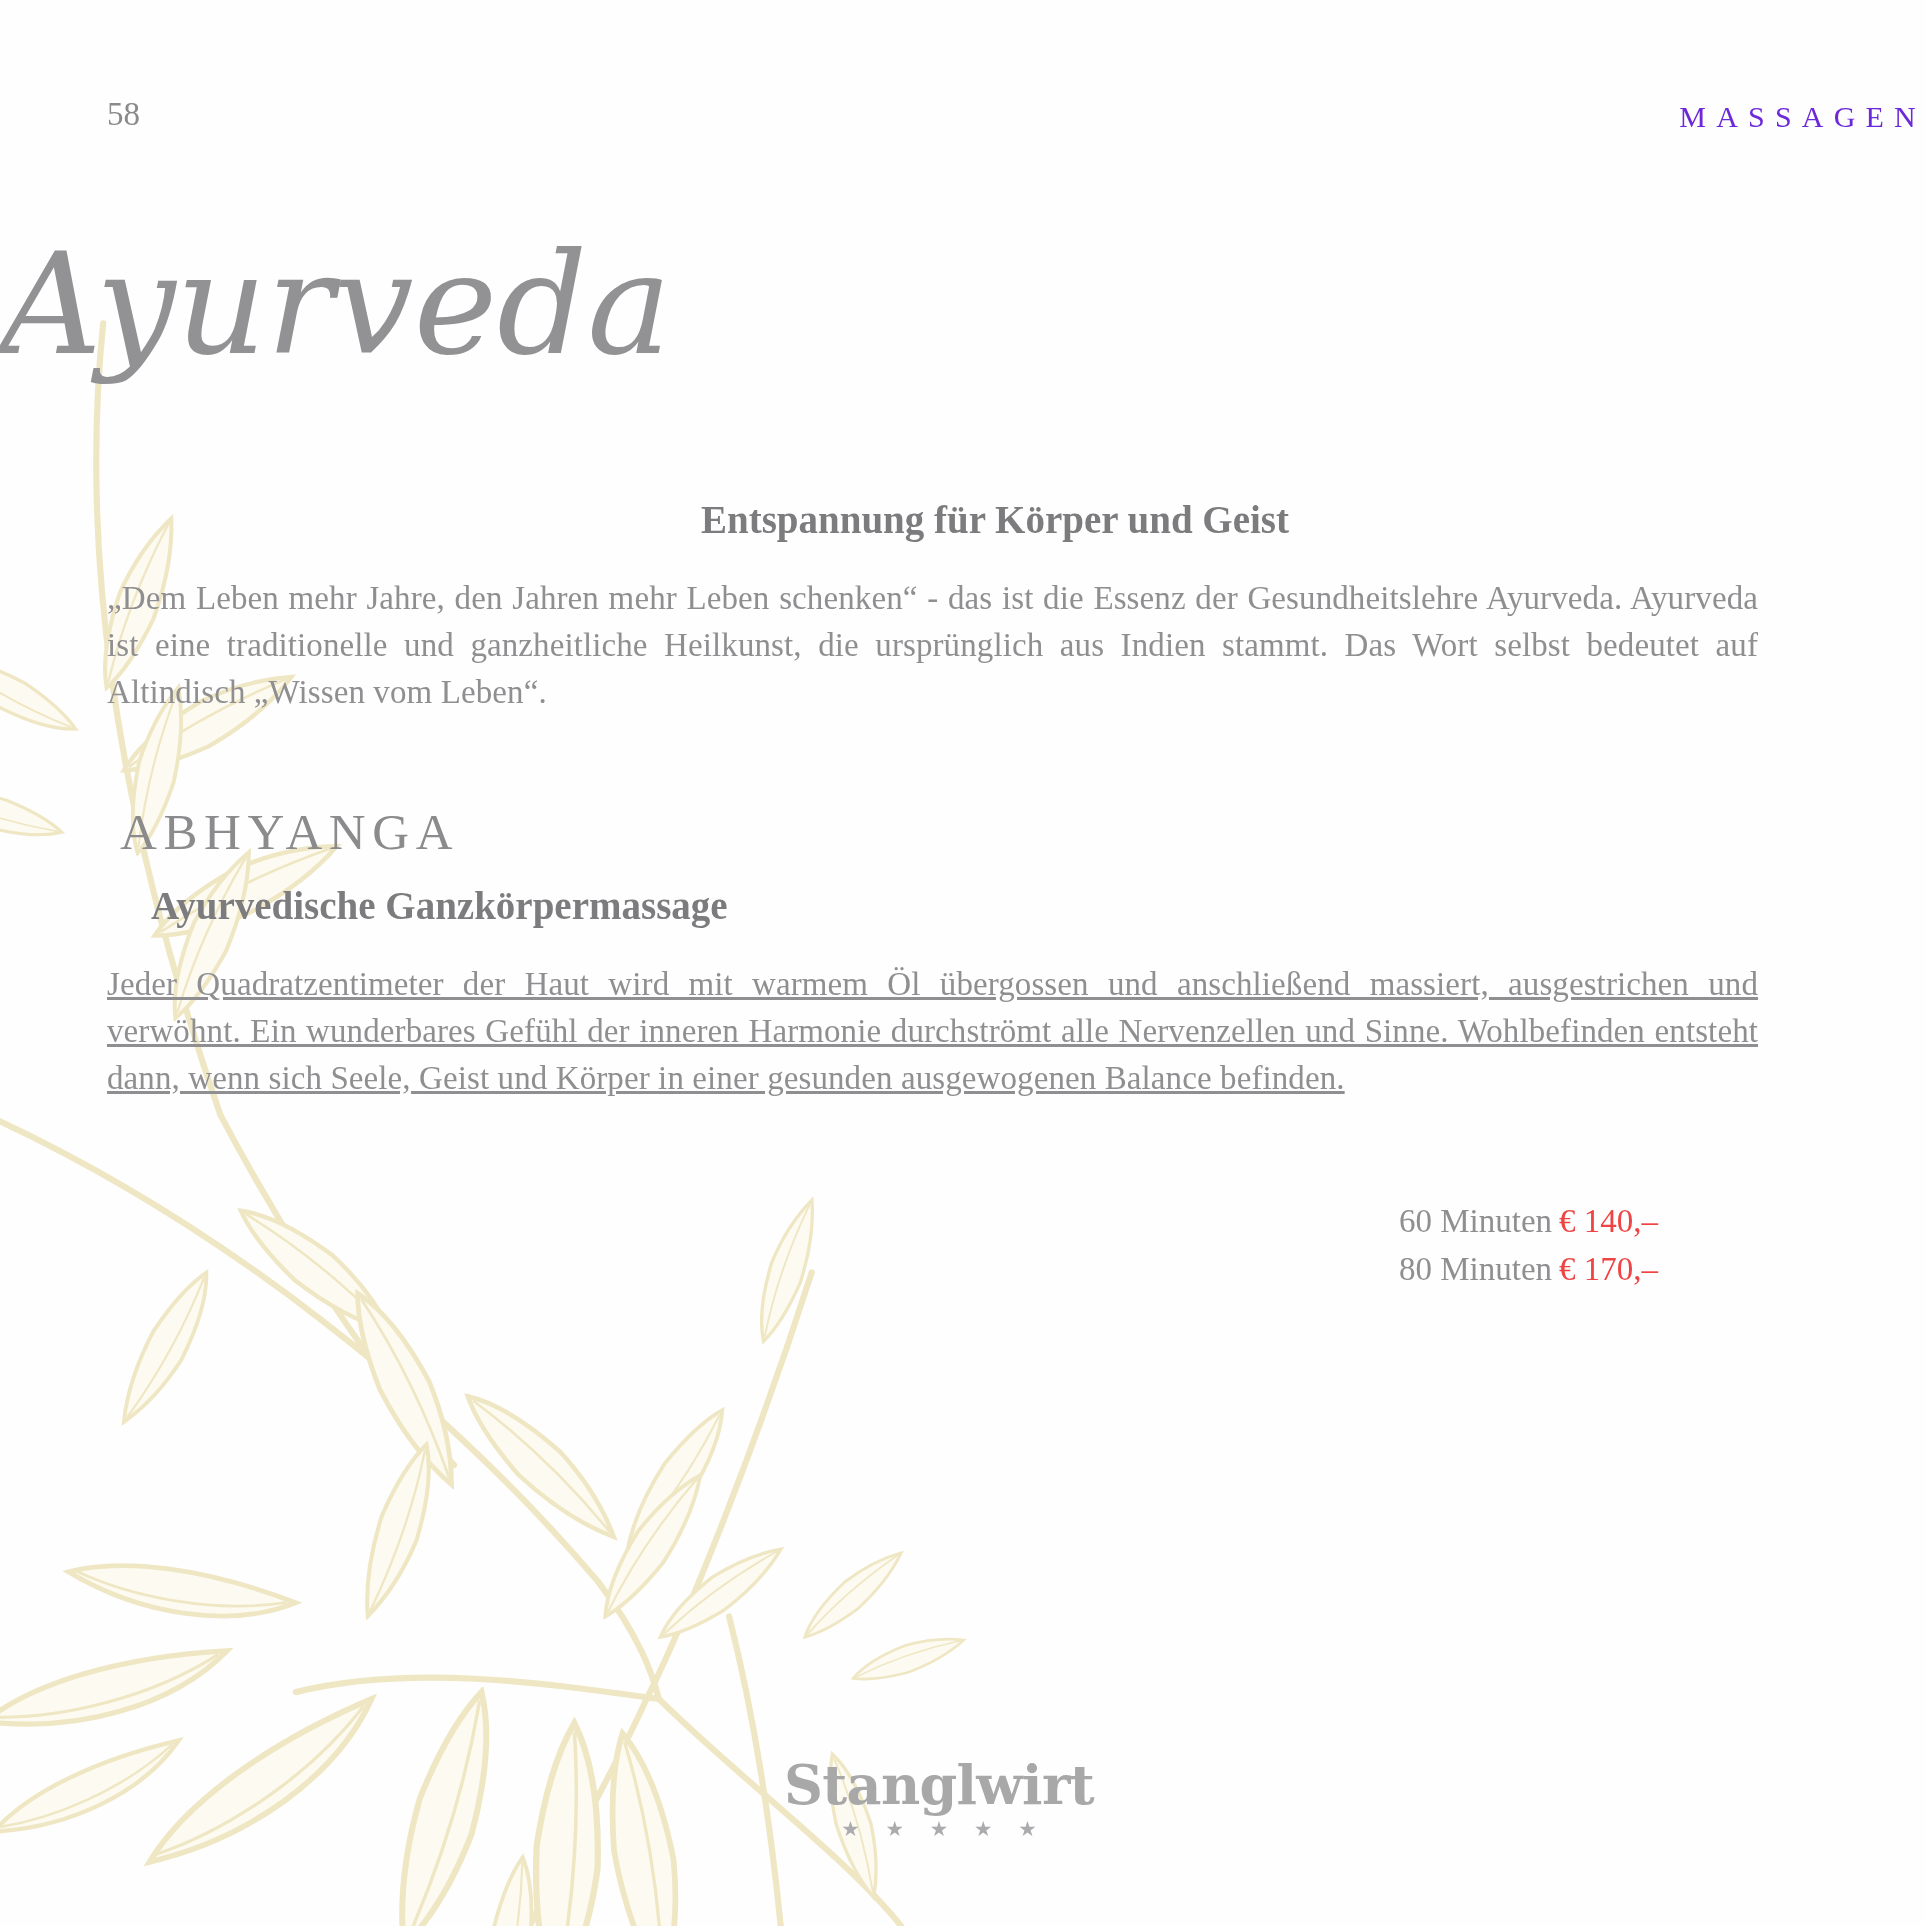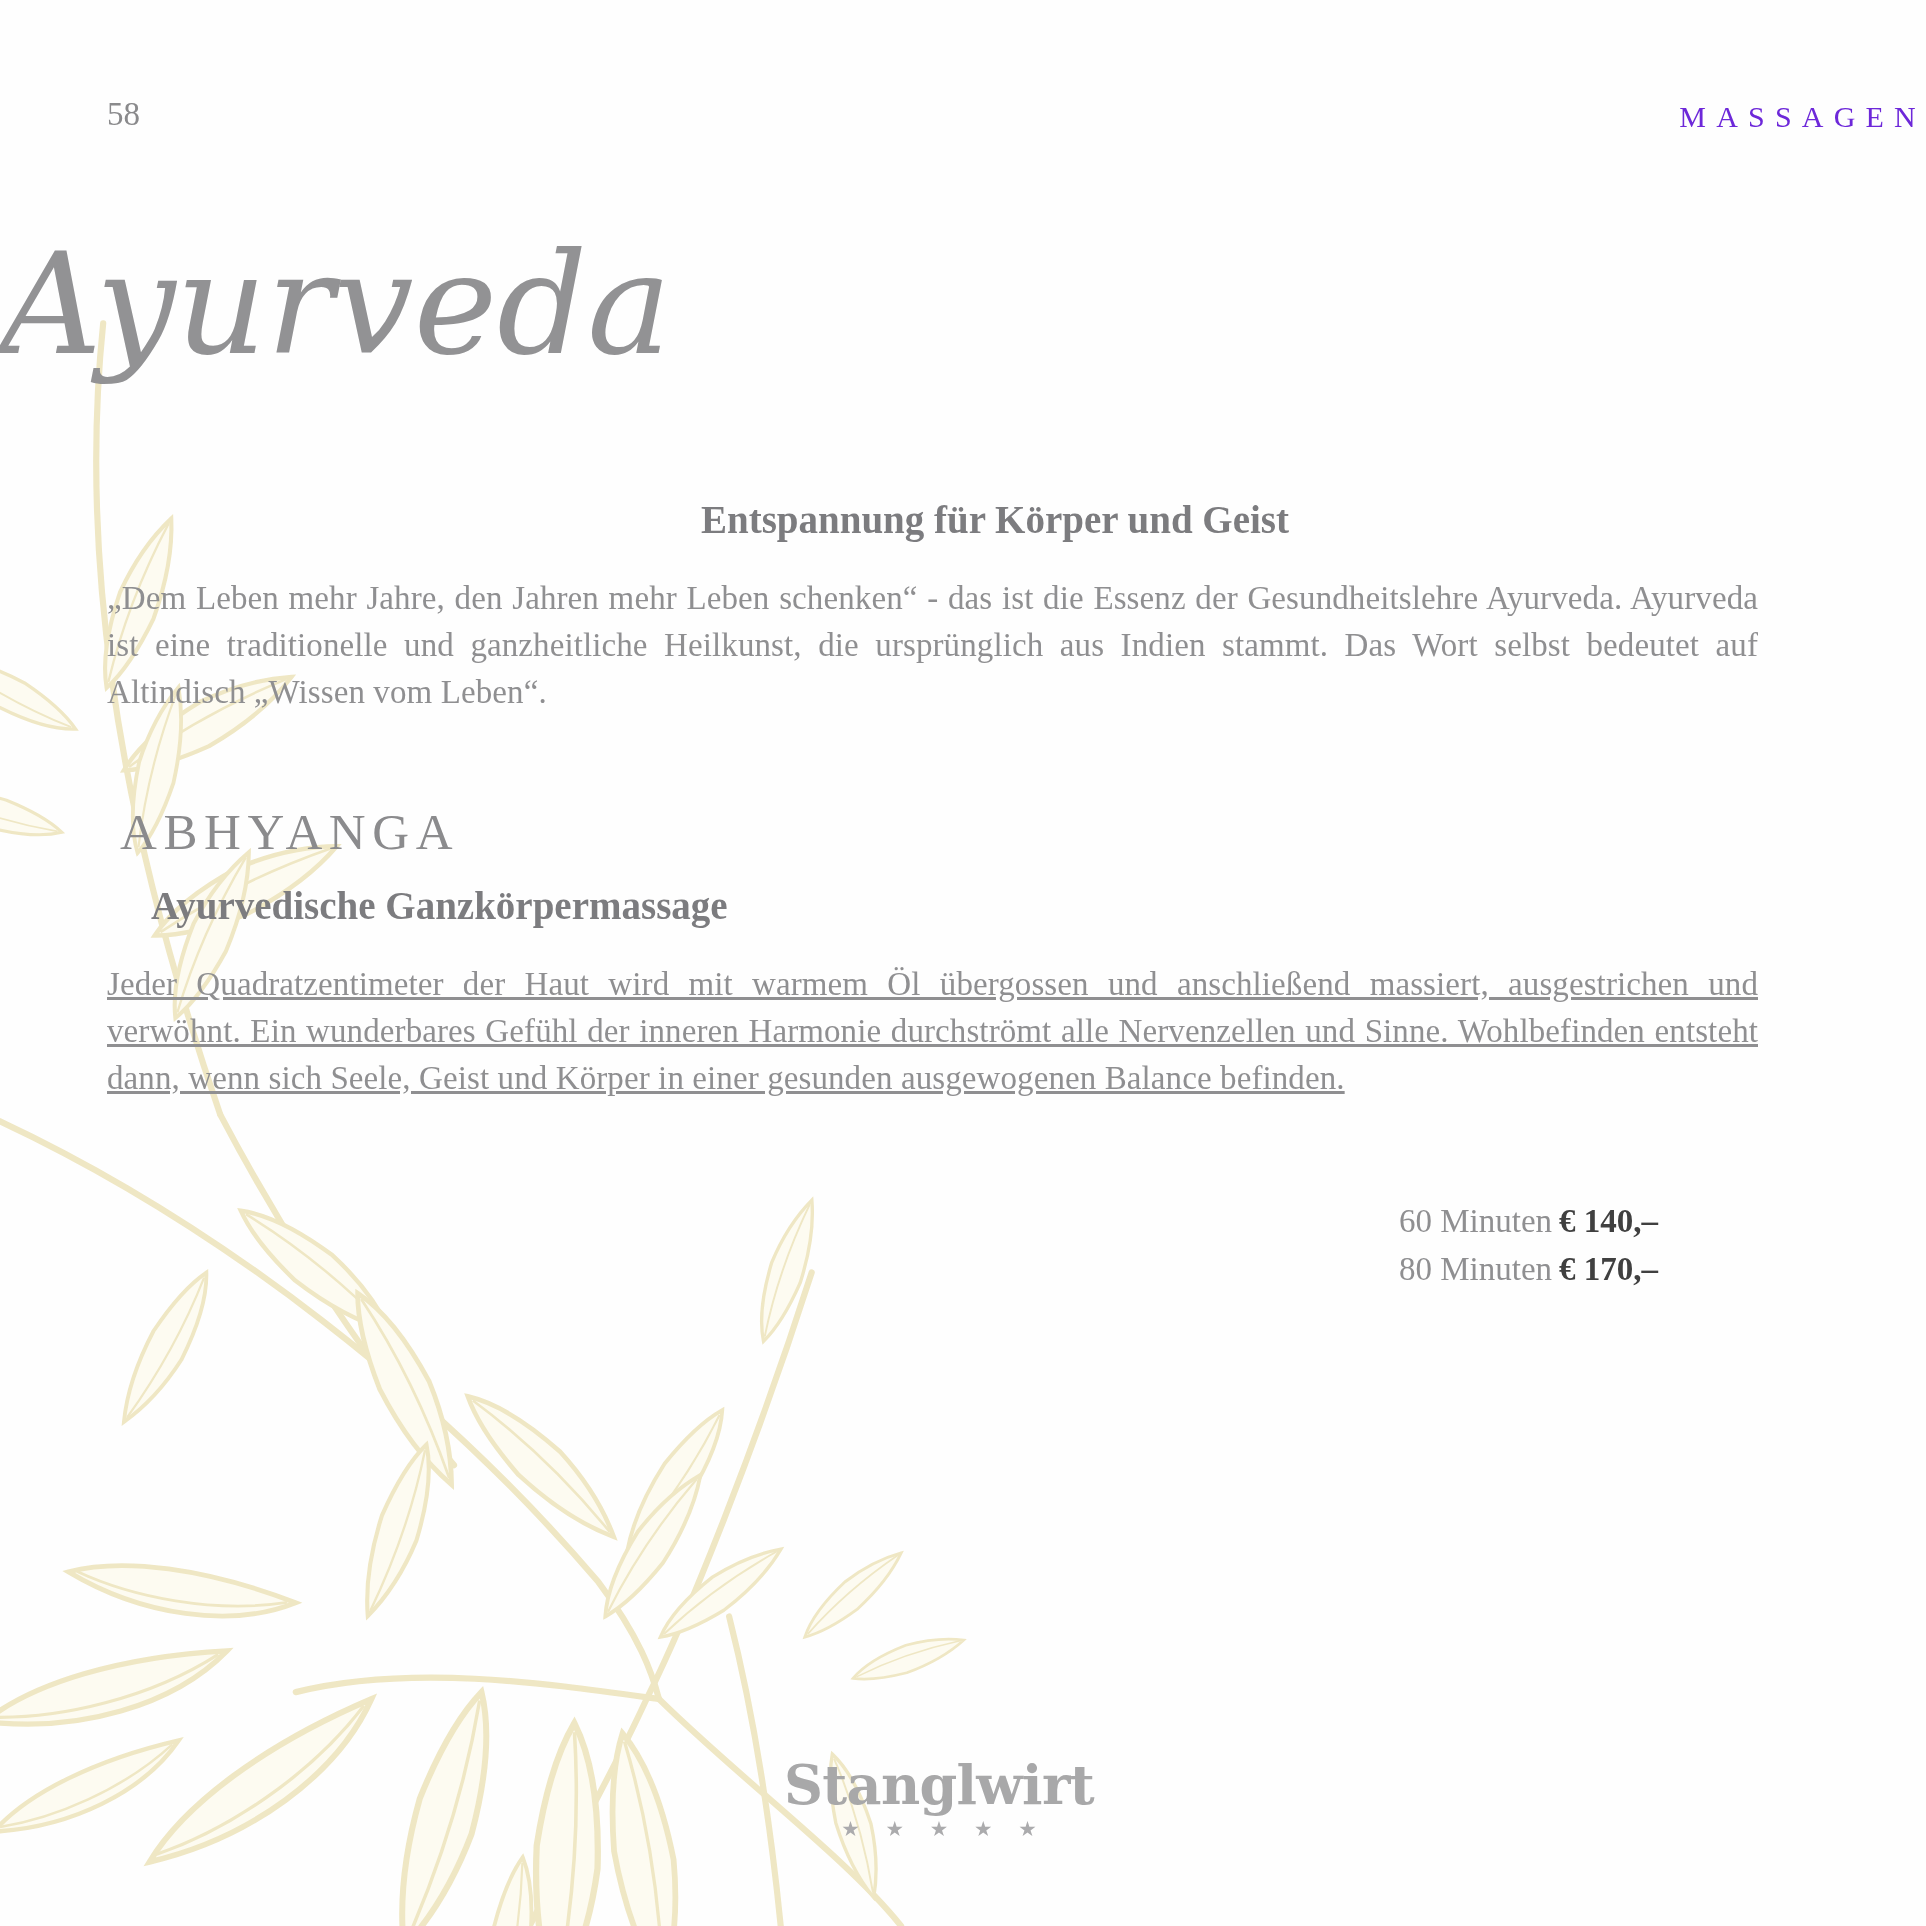--- a/index.html
+++ b/index.html
@@ -62,21 +62,21 @@
     color:#7c7c7f;
     margin-left:44px;
   }
   .para-desc{top:949px;text-decoration:underline;}
   .prices{
     position:absolute;right:268px;top:1197px;
     text-align:right;
     font-size:33px;line-height:48px;
     color:#8f8f91;
   }
-  .price-amount{font-weight:bold;color:#404040;padding-left:6.9px;}
+  .price-amount{font-weight:normal;color:#ef4444;padding-left:6.9px;}
   .footer{
     position:absolute;left:-24px;top:1758px;width:100%;
     text-align:center;
   }
   .brand{
     font-family:"DejaVu Serif", serif;
     font-weight:bold;
     font-size:54px;line-height:55px;
     letter-spacing:-0.7px;
     color:#a8a8a9;

